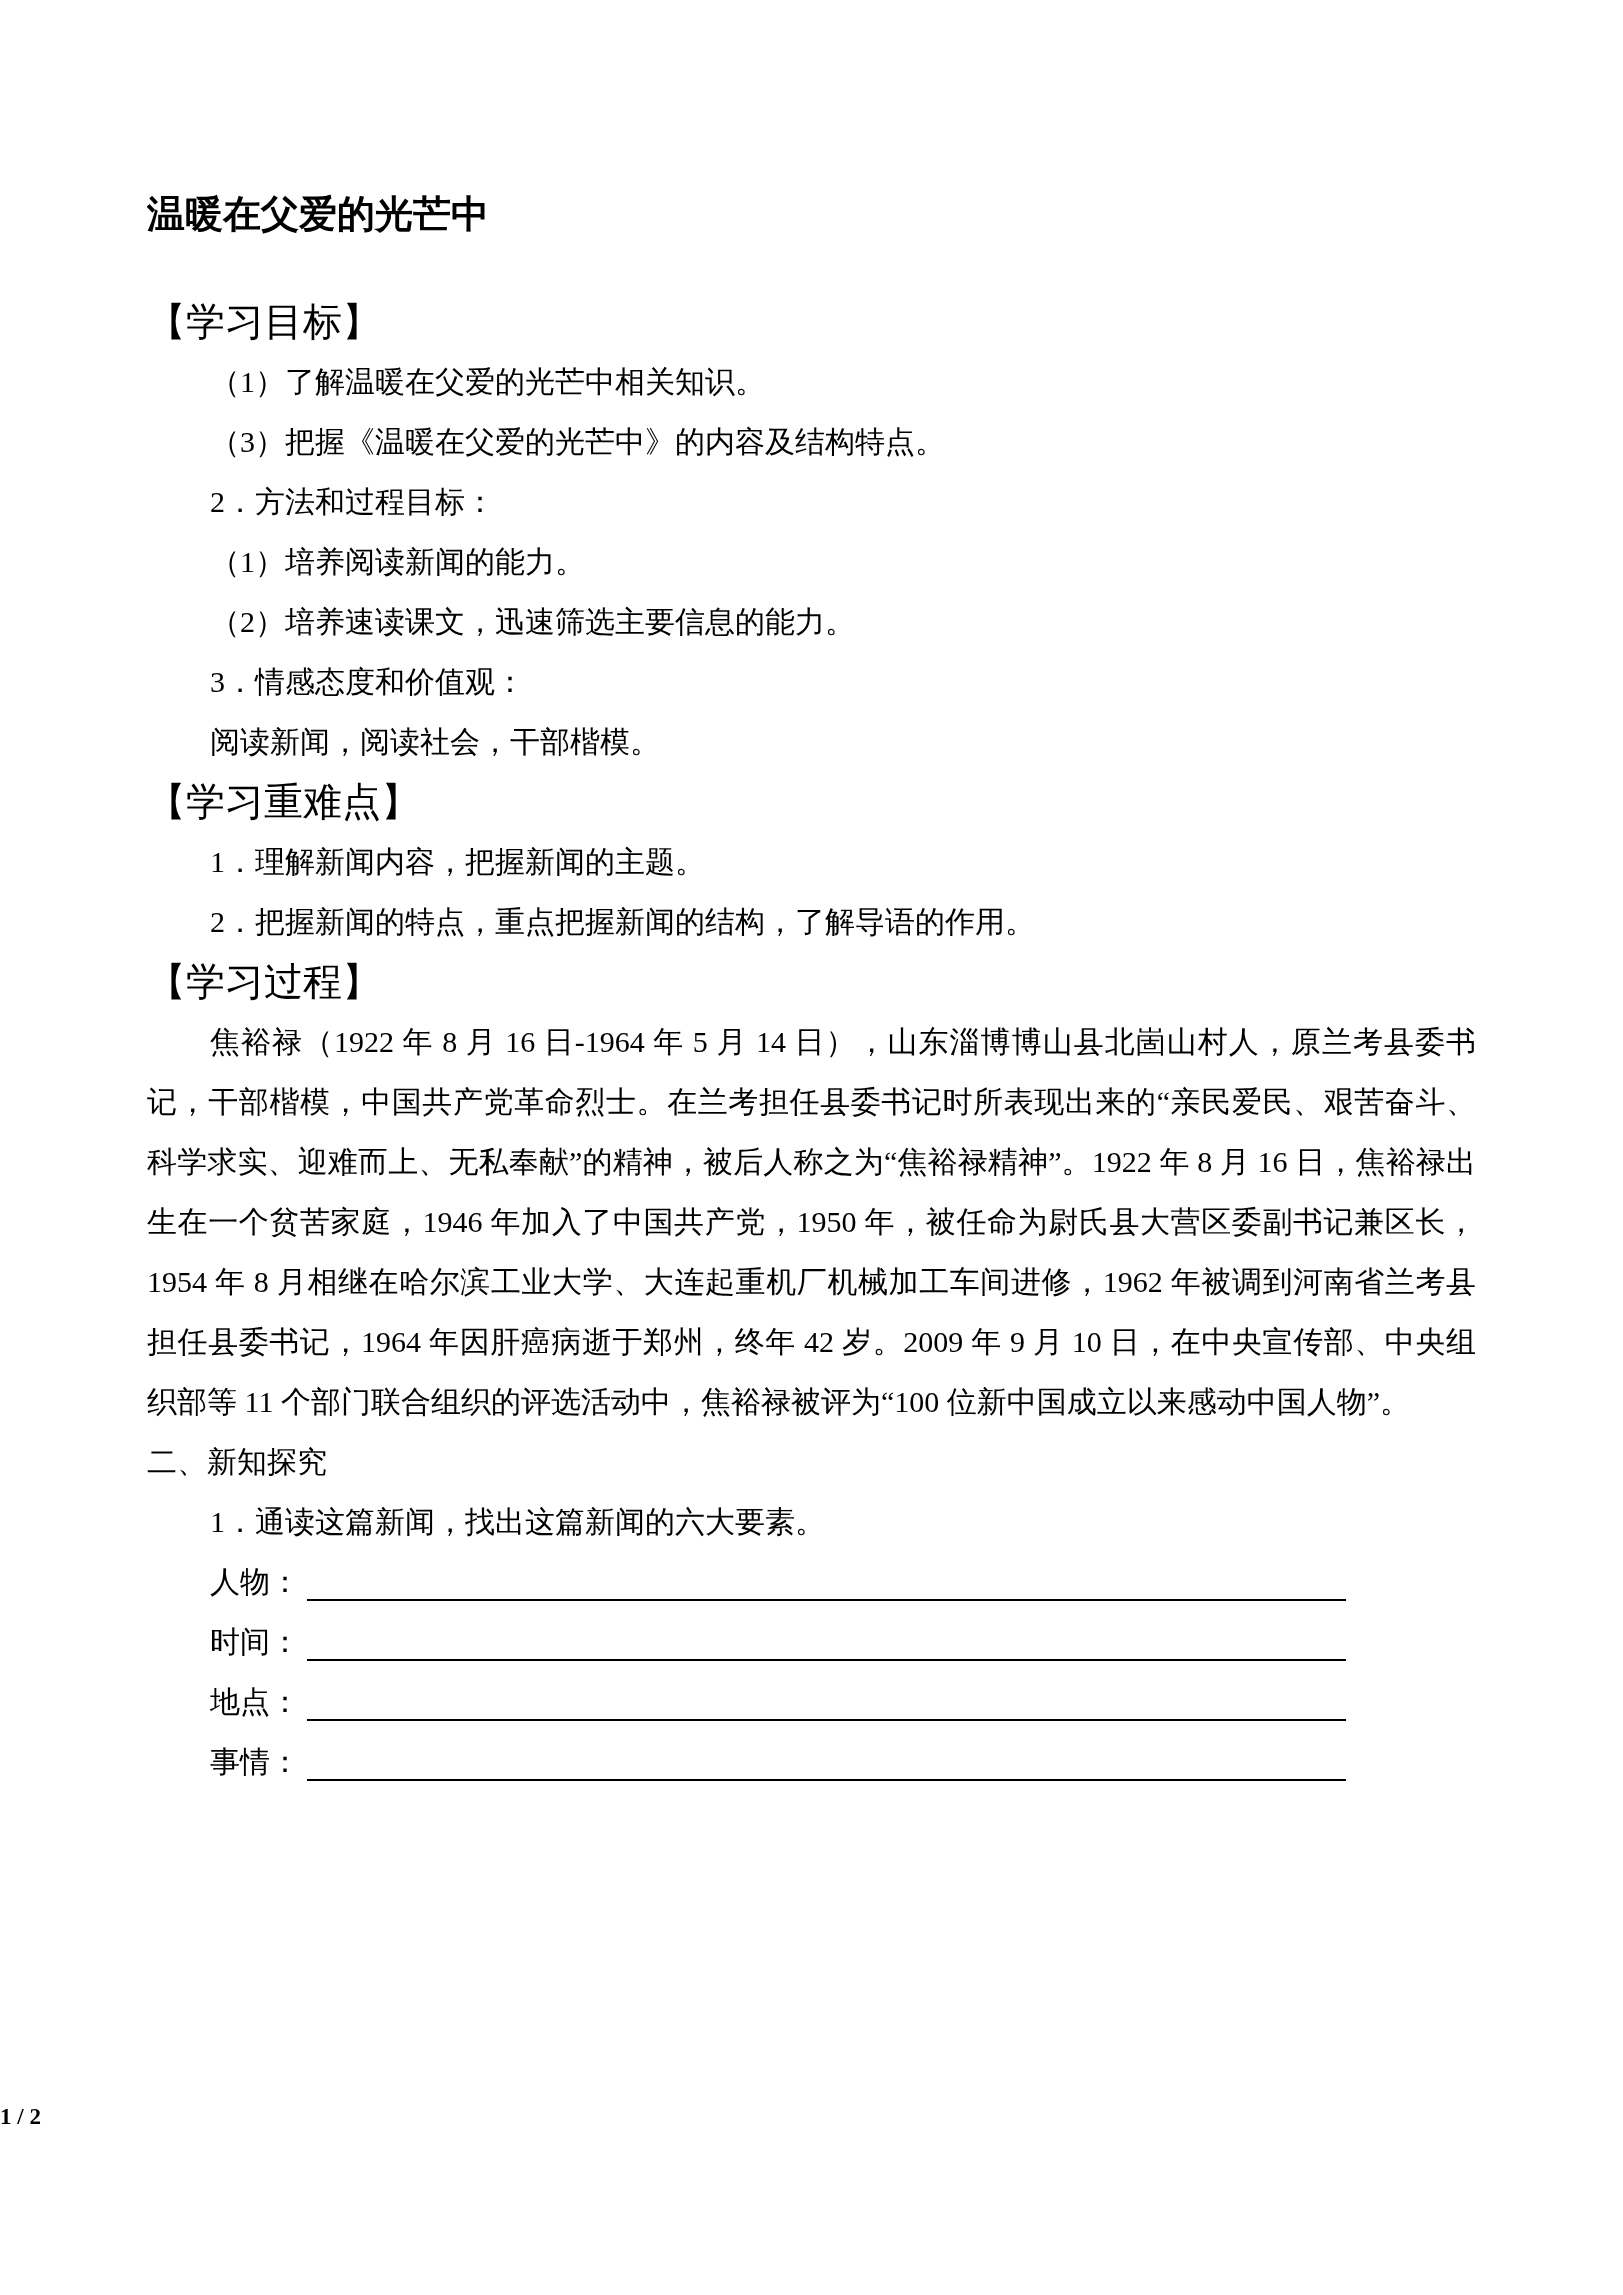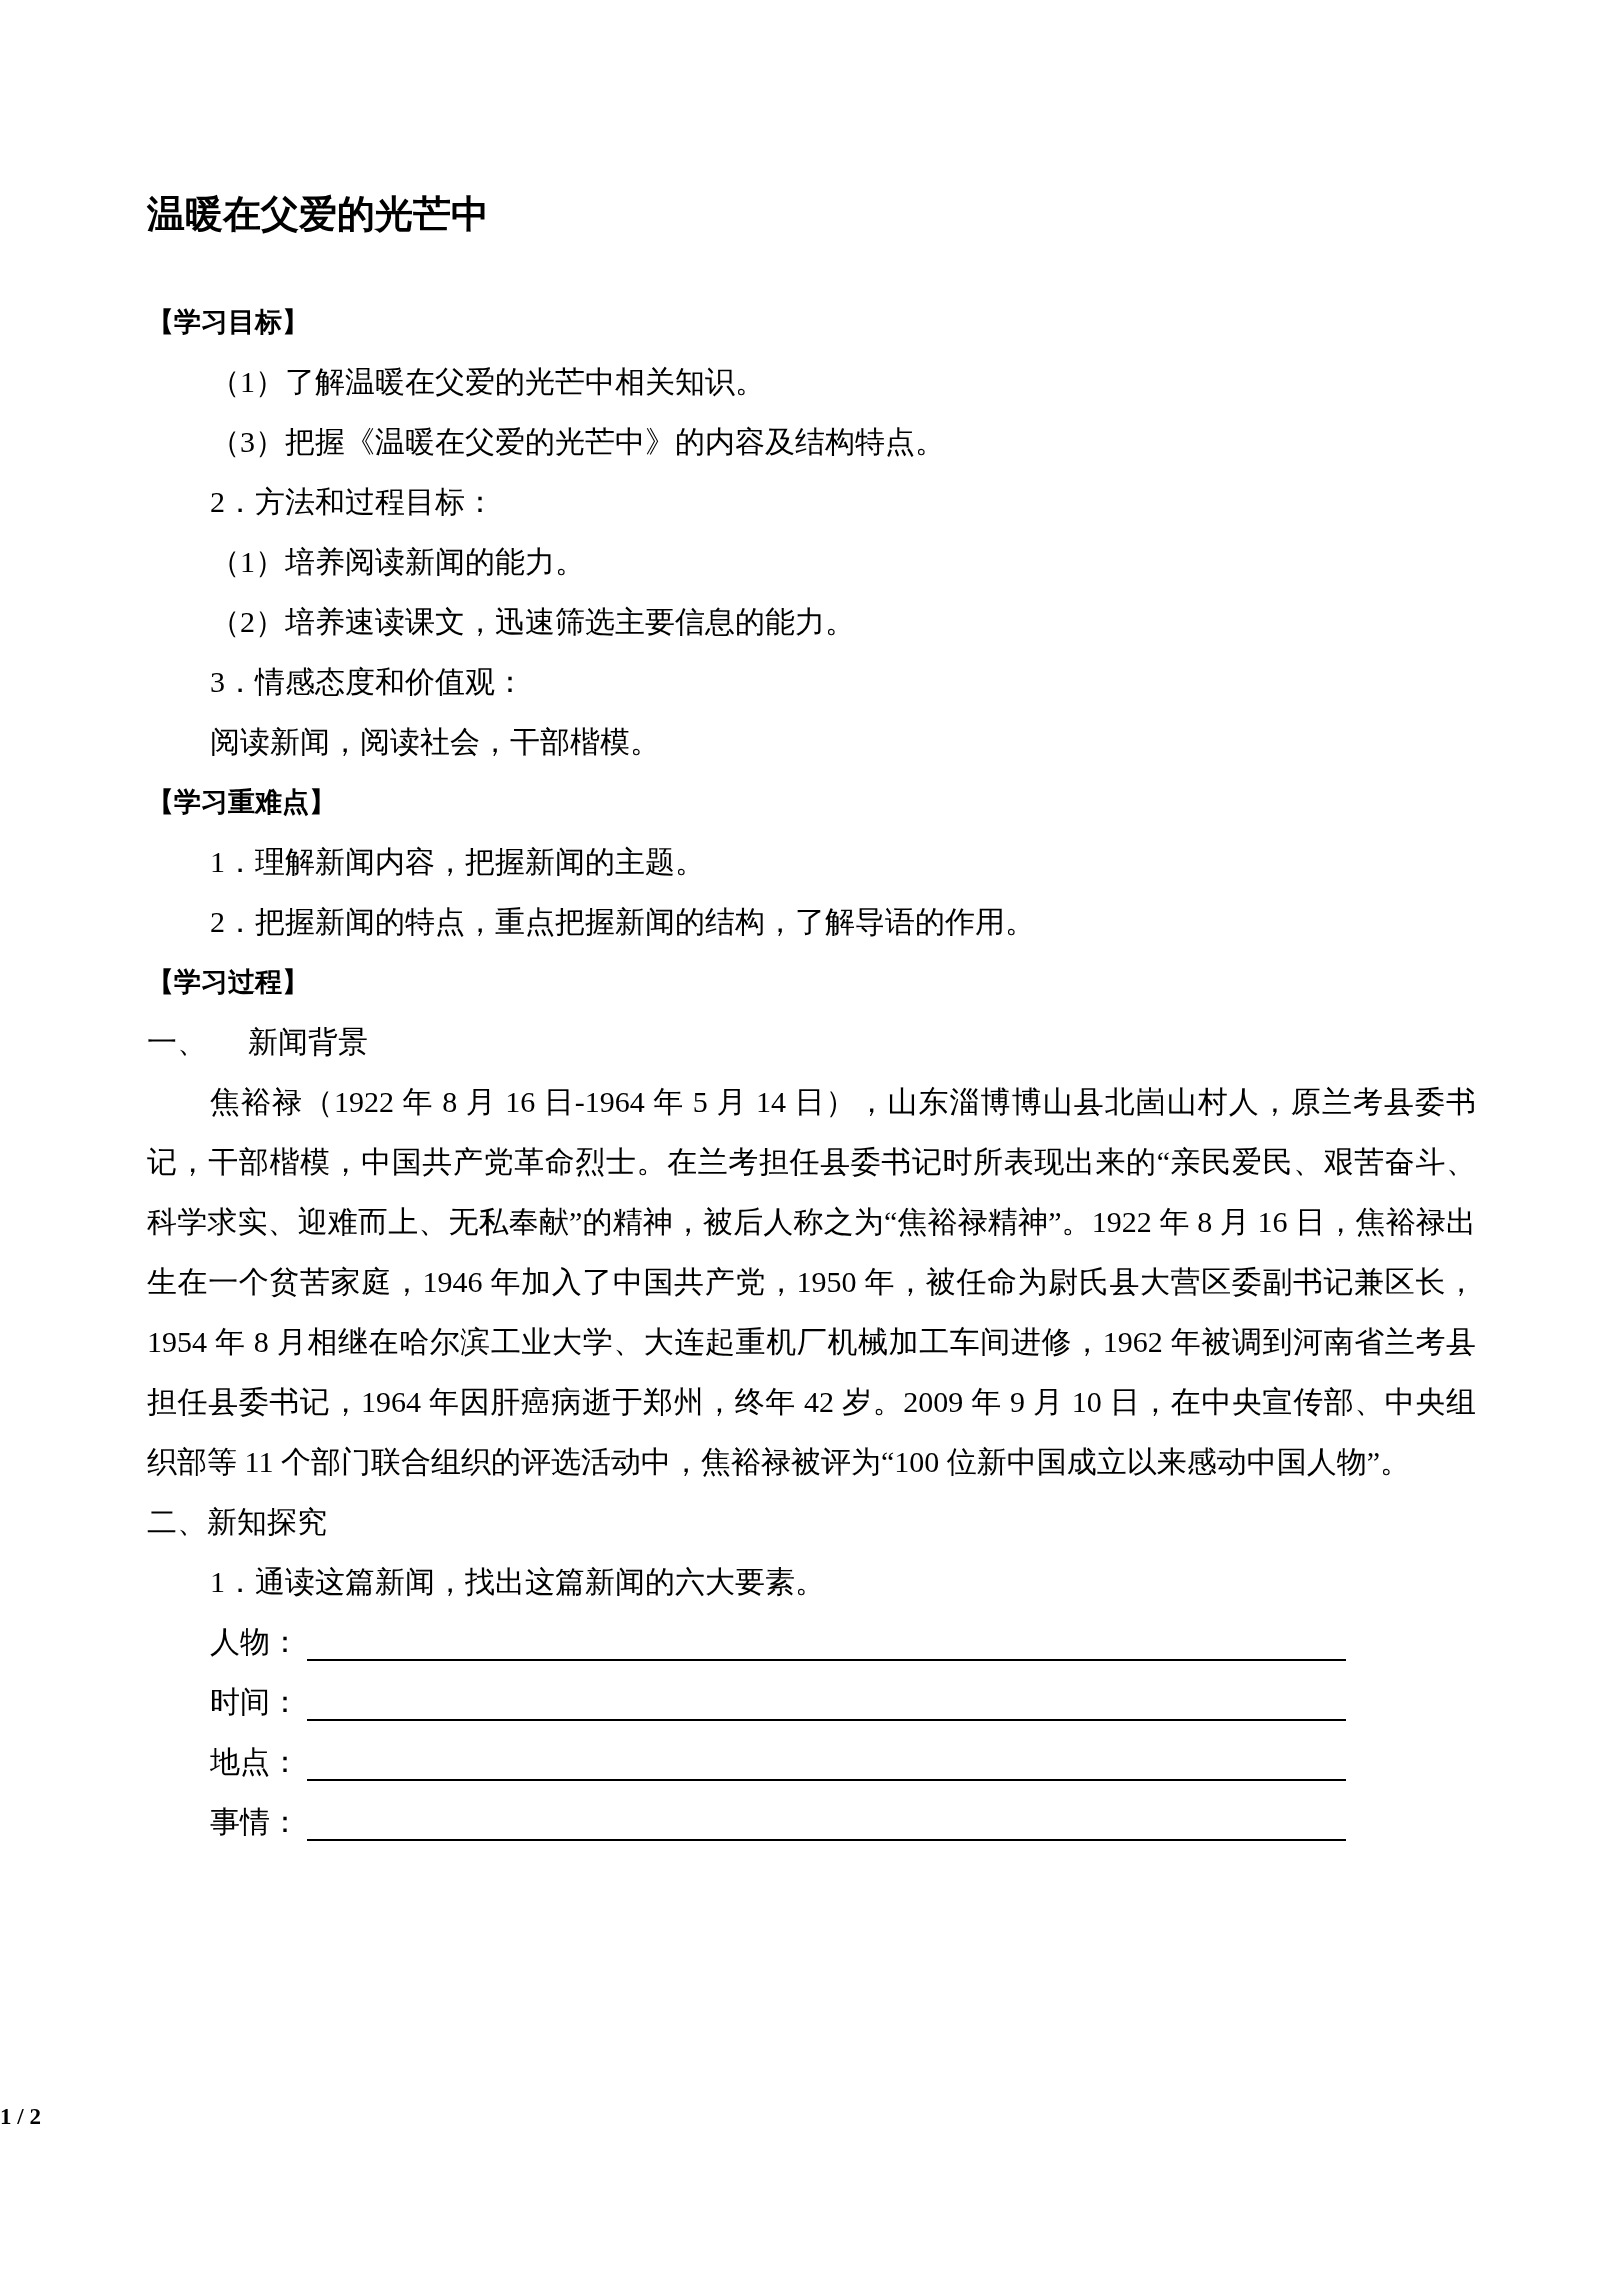--- a/index.html
+++ b/index.html
@@ -21,22 +21,22 @@
     color: #000000;
   }
   .doc-title {
     font-size: 38px;
     font-weight: bold;
     line-height: 60px;
     margin: 0 0 48px 0;
   }
   .section-heading {
     font-family: "Liberation Sans", "DejaVu Sans", sans-serif;
-    font-size: 27px;
-    font-weight: 700;
+    font-size: 39px;
+    font-weight: 400;
     line-height: 60px;
   }
   .line {
     line-height: 60px;
   }
   .indent-1 {
     padding-left: 63px;
   }
   .para {
     text-indent: 63px;
@@ -90,23 +90,20 @@
   <div class="line indent-1">（2）培养速读课文，迅速筛选主要信息的能力。</div>
   <div class="line indent-1">3．情感态度和价值观：</div>
   <div class="line indent-1">阅读新闻，阅读社会，干部楷模。</div>
 
   <div class="section-heading">【学习重难点】</div>
   <div class="line indent-1">1．理解新闻内容，把握新闻的主题。</div>
   <div class="line indent-1">2．把握新闻的特点，重点把握新闻的结构，了解导语的作用。</div>
 
   <div class="section-heading">【学习过程】</div>
 
-  <div class="part-heading">
-    <span>一、</span><span class="part-label-gap"></span><span>新闻背景</span>
-  </div>
 
   <div class="para">焦裕禄（1922 年 8 月 16 日-1964 年 5 月 14 日），山东淄博博山县北崮山村人，原兰考县委书记，干部楷模，中国共产党革命烈士。在兰考担任县委书记时所表现出来的“亲民爱民、艰苦奋斗、科学求实、迎难而上、无私奉献”的精神，被后人称之为“焦裕禄精神”。1922 年 8 月 16 日，焦裕禄出生在一个贫苦家庭，1946 年加入了中国共产党，1950 年，被任命为尉氏县大营区委副书记兼区长，1954 年 8 月相继在哈尔滨工业大学、大连起重机厂机械加工车间进修，1962 年被调到河南省兰考县担任县委书记，1964 年因肝癌病逝于郑州，终年 42 岁。2009 年 9 月 10 日，在中央宣传部、中央组织部等 11 个部门联合组织的评选活动中，焦裕禄被评为“100 位新中国成立以来感动中国人物”。</div>
 
   <div class="part-heading">
     <span>二、</span><span>新知探究</span>
   </div>
 
   <div class="line indent-1">1．通读这篇新闻，找出这篇新闻的六大要素。</div>
 
   <div class="blank-row">

